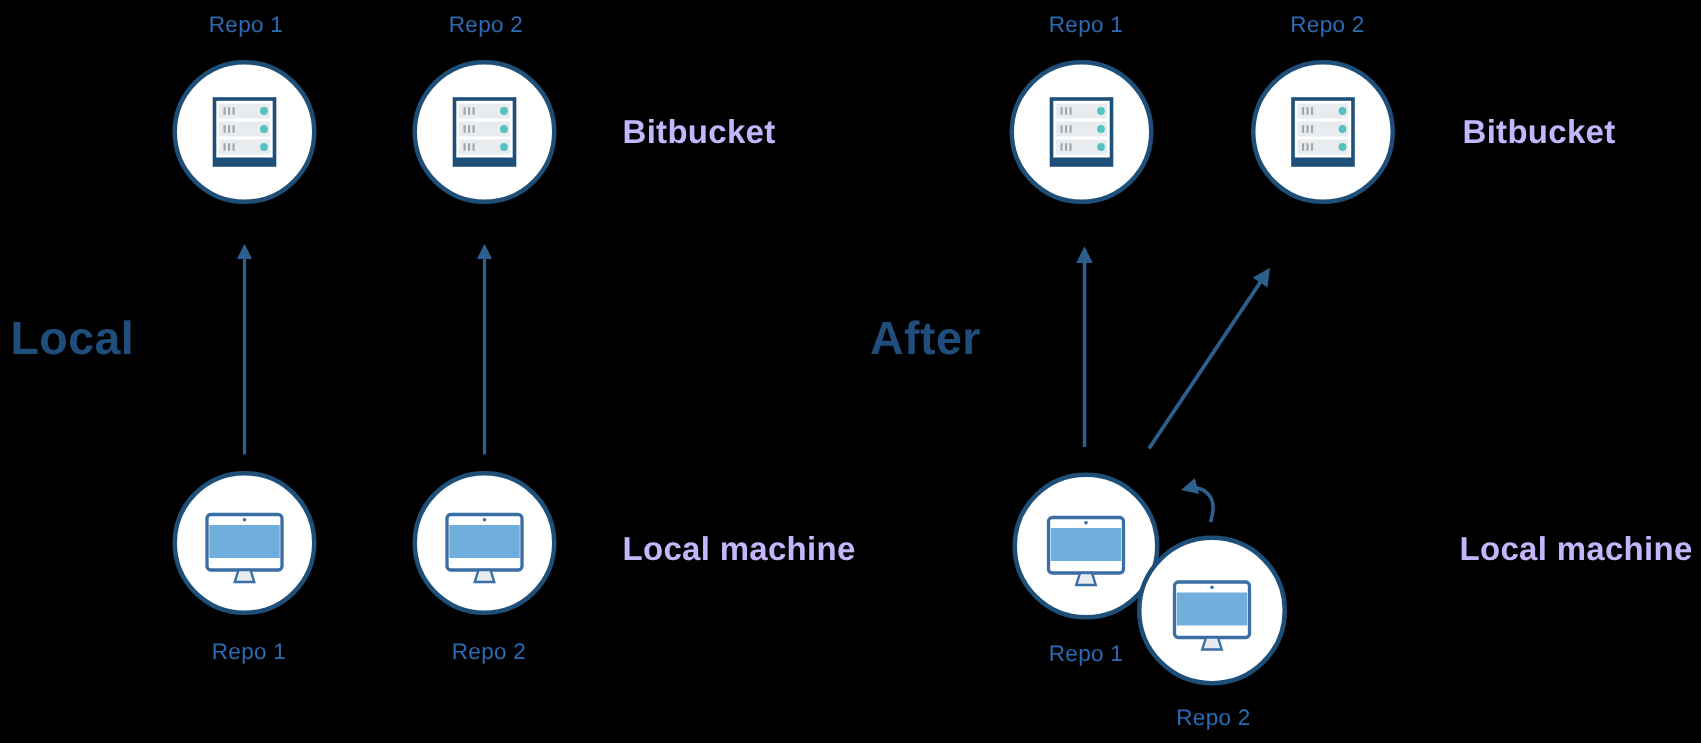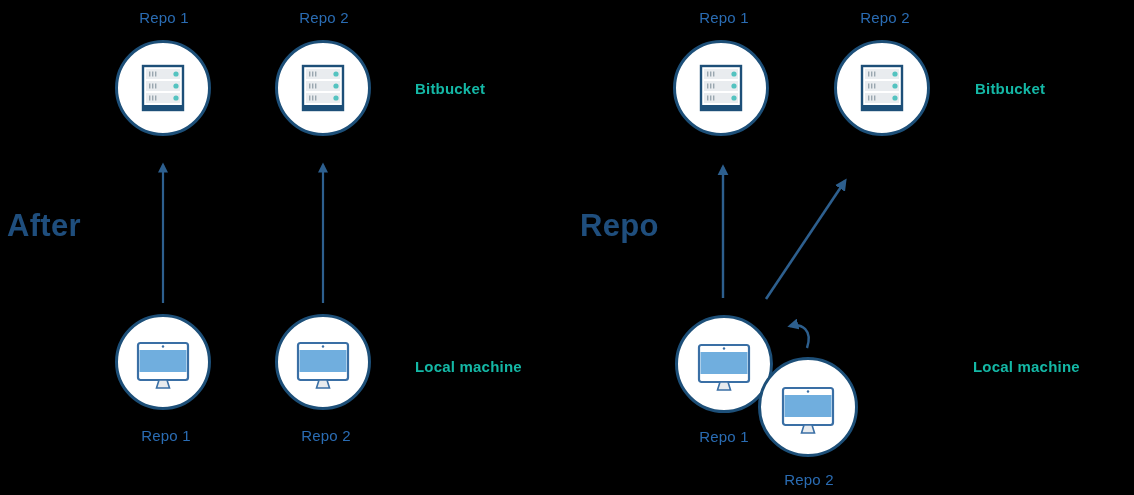--- a/index.html
+++ b/index.html
@@ -12,21 +12,21 @@
     border:3px solid #1d4f78;border-radius:50%;
     display:flex;align-items:center;justify-content:center;
   }
   .node svg{display:block;}
   .lbl{
     position:absolute;transform:translate(-50%,-50%);white-space:nowrap;
     color:#2a6cb3;font-size:15px;font-weight:normal;letter-spacing:.2px;
   }
   .side-lbl{
     position:absolute;transform:translateY(-50%);white-space:nowrap;
-    color:#14b8a6;font-size:15px;font-weight:bold;letter-spacing:.2px;
+    color:#c4b5fd;font-size:22px;font-weight:bold;letter-spacing:.2px;
   }
   .title{
     position:absolute;transform:translateY(-50%);white-space:nowrap;
     color:#1f4e7d;font-size:31px;font-weight:bold;letter-spacing:.3px;
   }
   .arrow-layer{position:absolute;left:0;top:0;pointer-events:none;}
 </style>
 </head>
 <body>
 
@@ -43,21 +43,21 @@
 
     <line x1="323" y1="303" x2="323" y2="165" stroke="#2d5f8e" stroke-width="2.2" marker-end="url(#ah)"></line>
 
     <line x1="723" y1="298" x2="723" y2="167" stroke="#2d5f8e" stroke-width="2.4" marker-end="url(#ah)"></line>
 
     <line x1="766" y1="299" x2="845" y2="181" stroke="#2d5f8e" stroke-width="2.6" marker-end="url(#ah)"></line>
 
     <path d="M 807 348 C 813 330 802 323 790 326" fill="none" stroke="#2d5f8e" stroke-width="2.4" marker-end="url(#ah)"></path>
   </svg>
 
-  <div class="title" style="left:7px;top:226px;">After</div>
+  <div class="title" style="left:7px;top:226px;">Local</div>
 
   <div class="lbl" style="left:164px;top:17px;">Repo 1</div>
   <div class="lbl" style="left:324px;top:17px;">Repo 2</div>
 
   <div class="node" style="left:115px;top:40px;width:96px;height:96px;">
     <svg width="60" height="60" viewBox="0 0 60 60">
       <rect x="10" y="8" width="40" height="44" fill="#ffffff" stroke="#1d4f78" stroke-width="2.4"></rect>
       <rect x="10" y="47" width="40" height="5" fill="#1d4f78"></rect>
       <g fill="#e9ecef">
         <rect x="13" y="11" width="34" height="10"></rect>
@@ -129,21 +129,21 @@
       <circle cx="30" cy="14.5" r="1.2" fill="#3a6fa5"></circle>
       <path d="M26 48 L34 48 L36.5 56 L23.5 56 Z" fill="#e8ebee" stroke="#3a6fa5" stroke-width="1.6"></path>
     </svg>
   </div>
 
   <div class="lbl" style="left:166px;top:435px;">Repo 1</div>
   <div class="lbl" style="left:326px;top:435px;">Repo 2</div>
 
   <div class="side-lbl" style="left:415px;top:366px;">Local machine</div>
 
-  <div class="title" style="left:580px;top:226px;">Repo</div>
+  <div class="title" style="left:580px;top:226px;">After</div>
 
   <div class="lbl" style="left:724px;top:17px;">Repo 1</div>
   <div class="lbl" style="left:885px;top:17px;">Repo 2</div>
 
   <div class="node" style="left:673px;top:40px;width:96px;height:96px;">
     <svg width="60" height="60" viewBox="0 0 60 60">
       <rect x="10" y="8" width="40" height="44" fill="#ffffff" stroke="#1d4f78" stroke-width="2.4"></rect>
       <rect x="10" y="47" width="40" height="5" fill="#1d4f78"></rect>
       <g fill="#e9ecef">
         <rect x="13" y="11" width="34" height="10"></rect>

